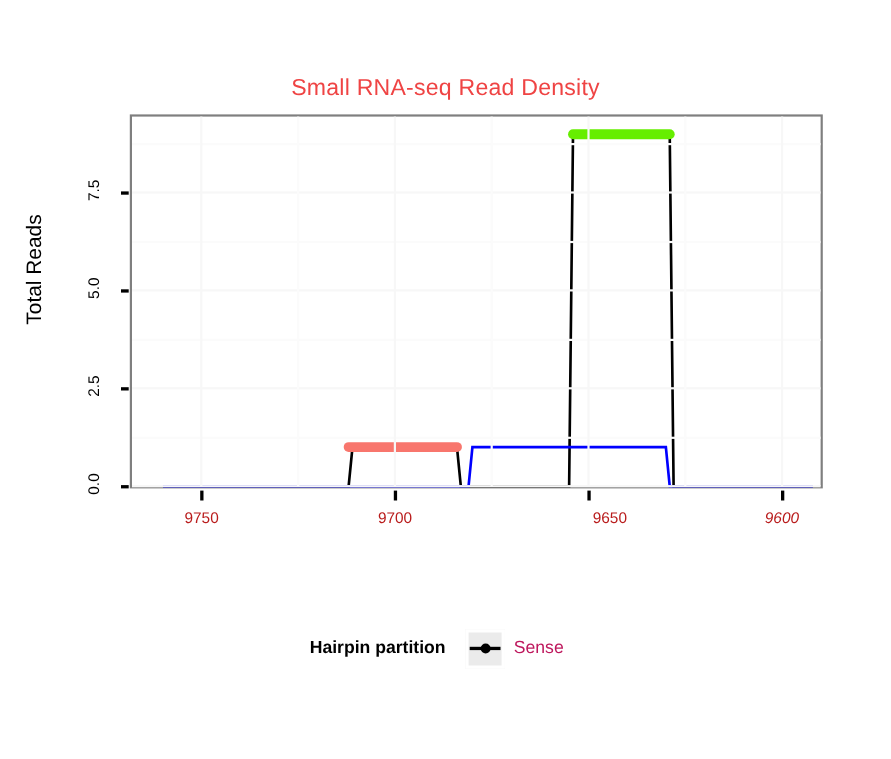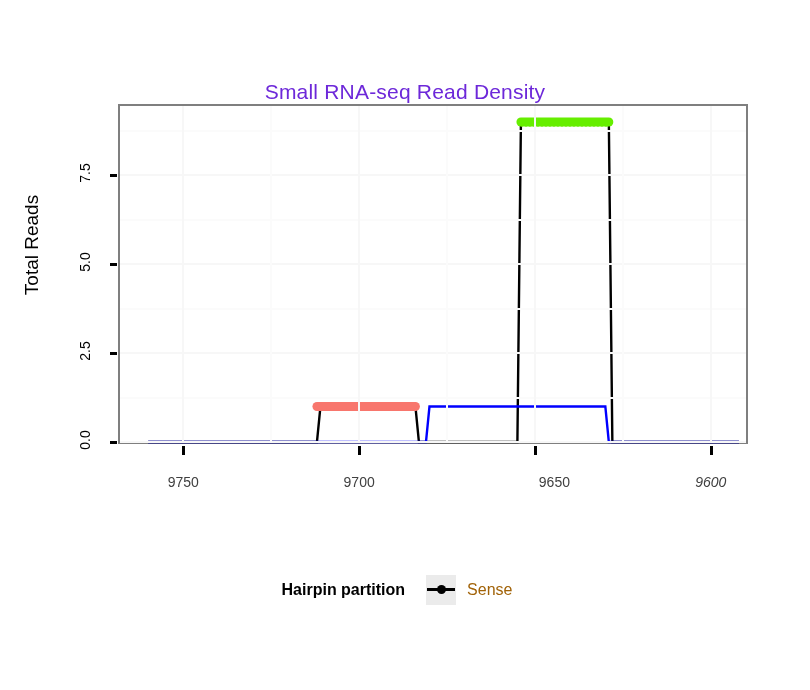--- a/index.html
+++ b/index.html
@@ -25,23 +25,22 @@
 
   
   #chart-title {
     position: absolute;
     left: 0;
     top: 68px;
     width: 810px;
     text-align: center;
     font-size: 21px;
     font-weight: 400;
-    color: #6d28d9;
+    color: #ef4444;
     letter-spacing: 0.2px;
-    margin-top: 12px;
   }
 
   
   #plot-panel {
     position: absolute;
     left: 118px;
     top: 104px;
     width: 630px;
     height: 340px;
     background: #ffffff;
@@ -100,26 +99,26 @@
     transform-origin: center center;
   }
   .ytick-mark {
     position: absolute;
     width: 7px;
     height: 3px;
     background: #000;
   }
   .xtick-label {
     position: absolute;
-    top: 474px;
+    top: 462px;
     width: 70px;
     margin-left: -35px;
     text-align: center;
     font-size: 14px;
-    color: #404040;
+    color: #b91c1c;
   }
   .xtick-mark {
     position: absolute;
     top: 446px;
     width: 3px;
     height: 9px;
     background: #000;
   }
 
   
@@ -164,21 +163,21 @@
   .legend-key .key-dot {
     position: absolute;
     left: 11px;
     top: 10px;
     width: 9px;
     height: 9px;
     border-radius: 50%;
   }
   .legend-label {
     font-size: 16px;
-    color: #a16207;
+    color: #be185d;
     white-space: nowrap;
   }
 </style>
 </head>
 <body>
 
 <div id="chart-root">
 
   <div id="chart-title">Small RNA-seq Read Density</div>
 

